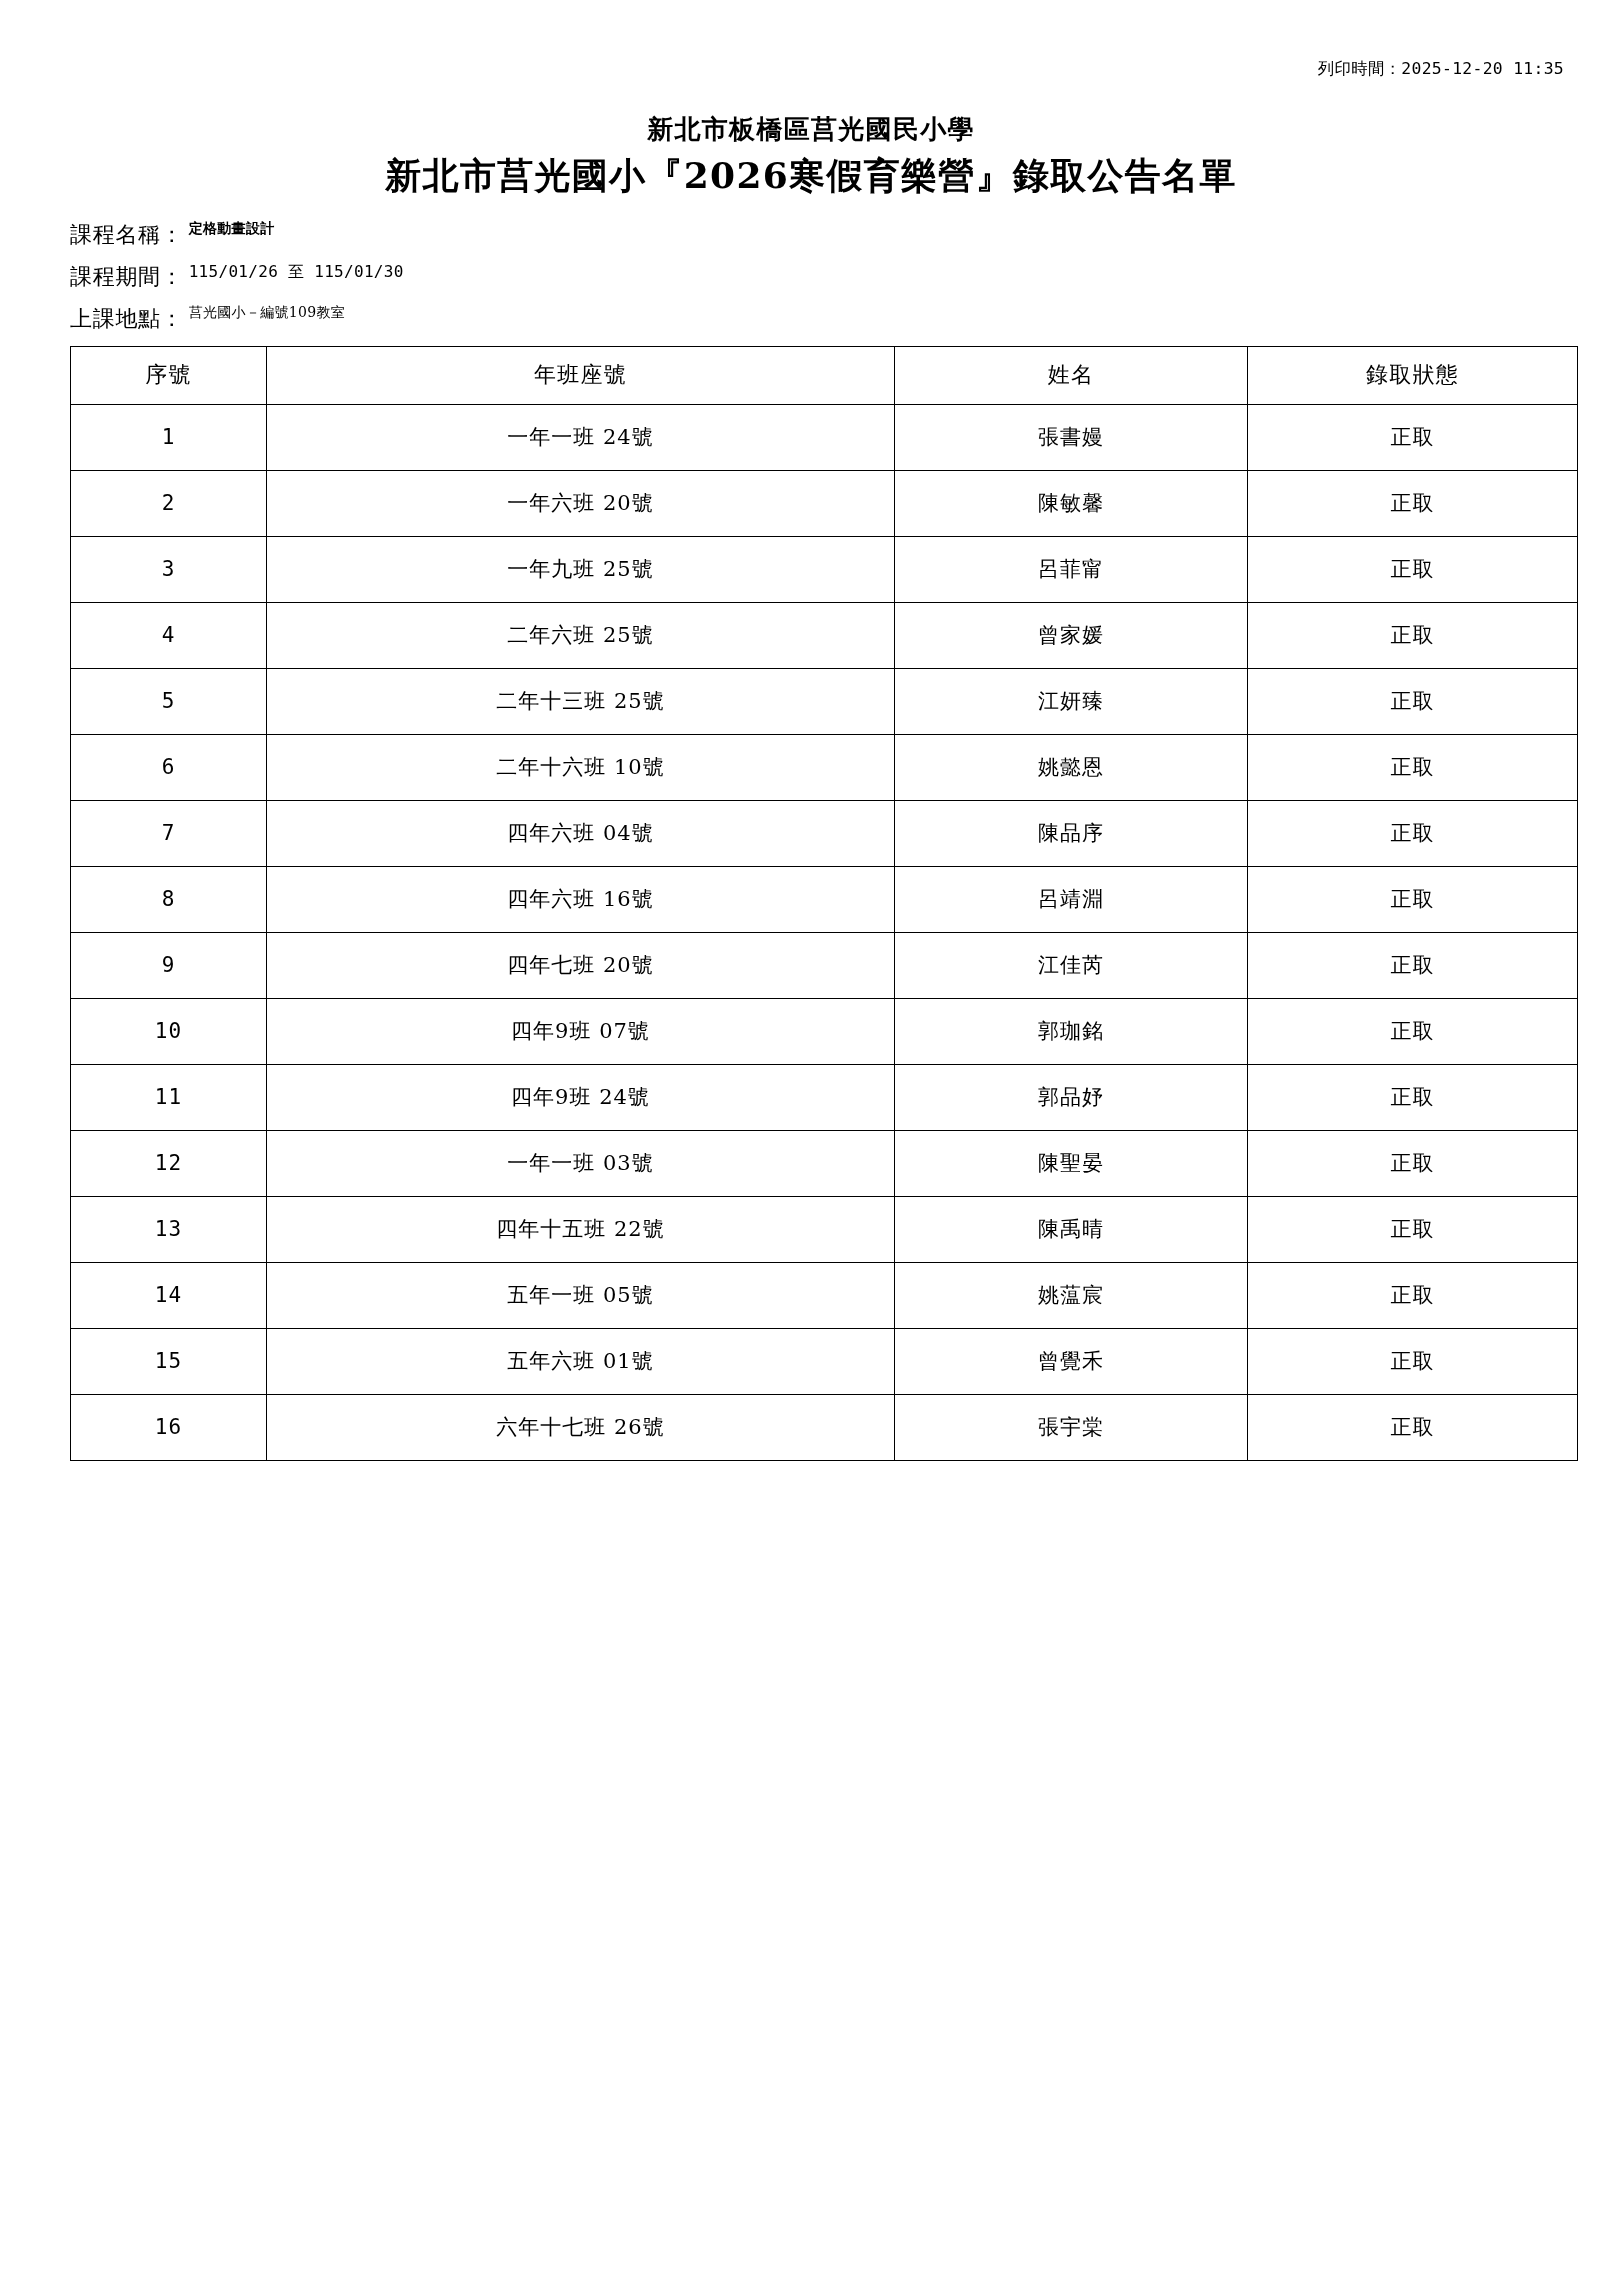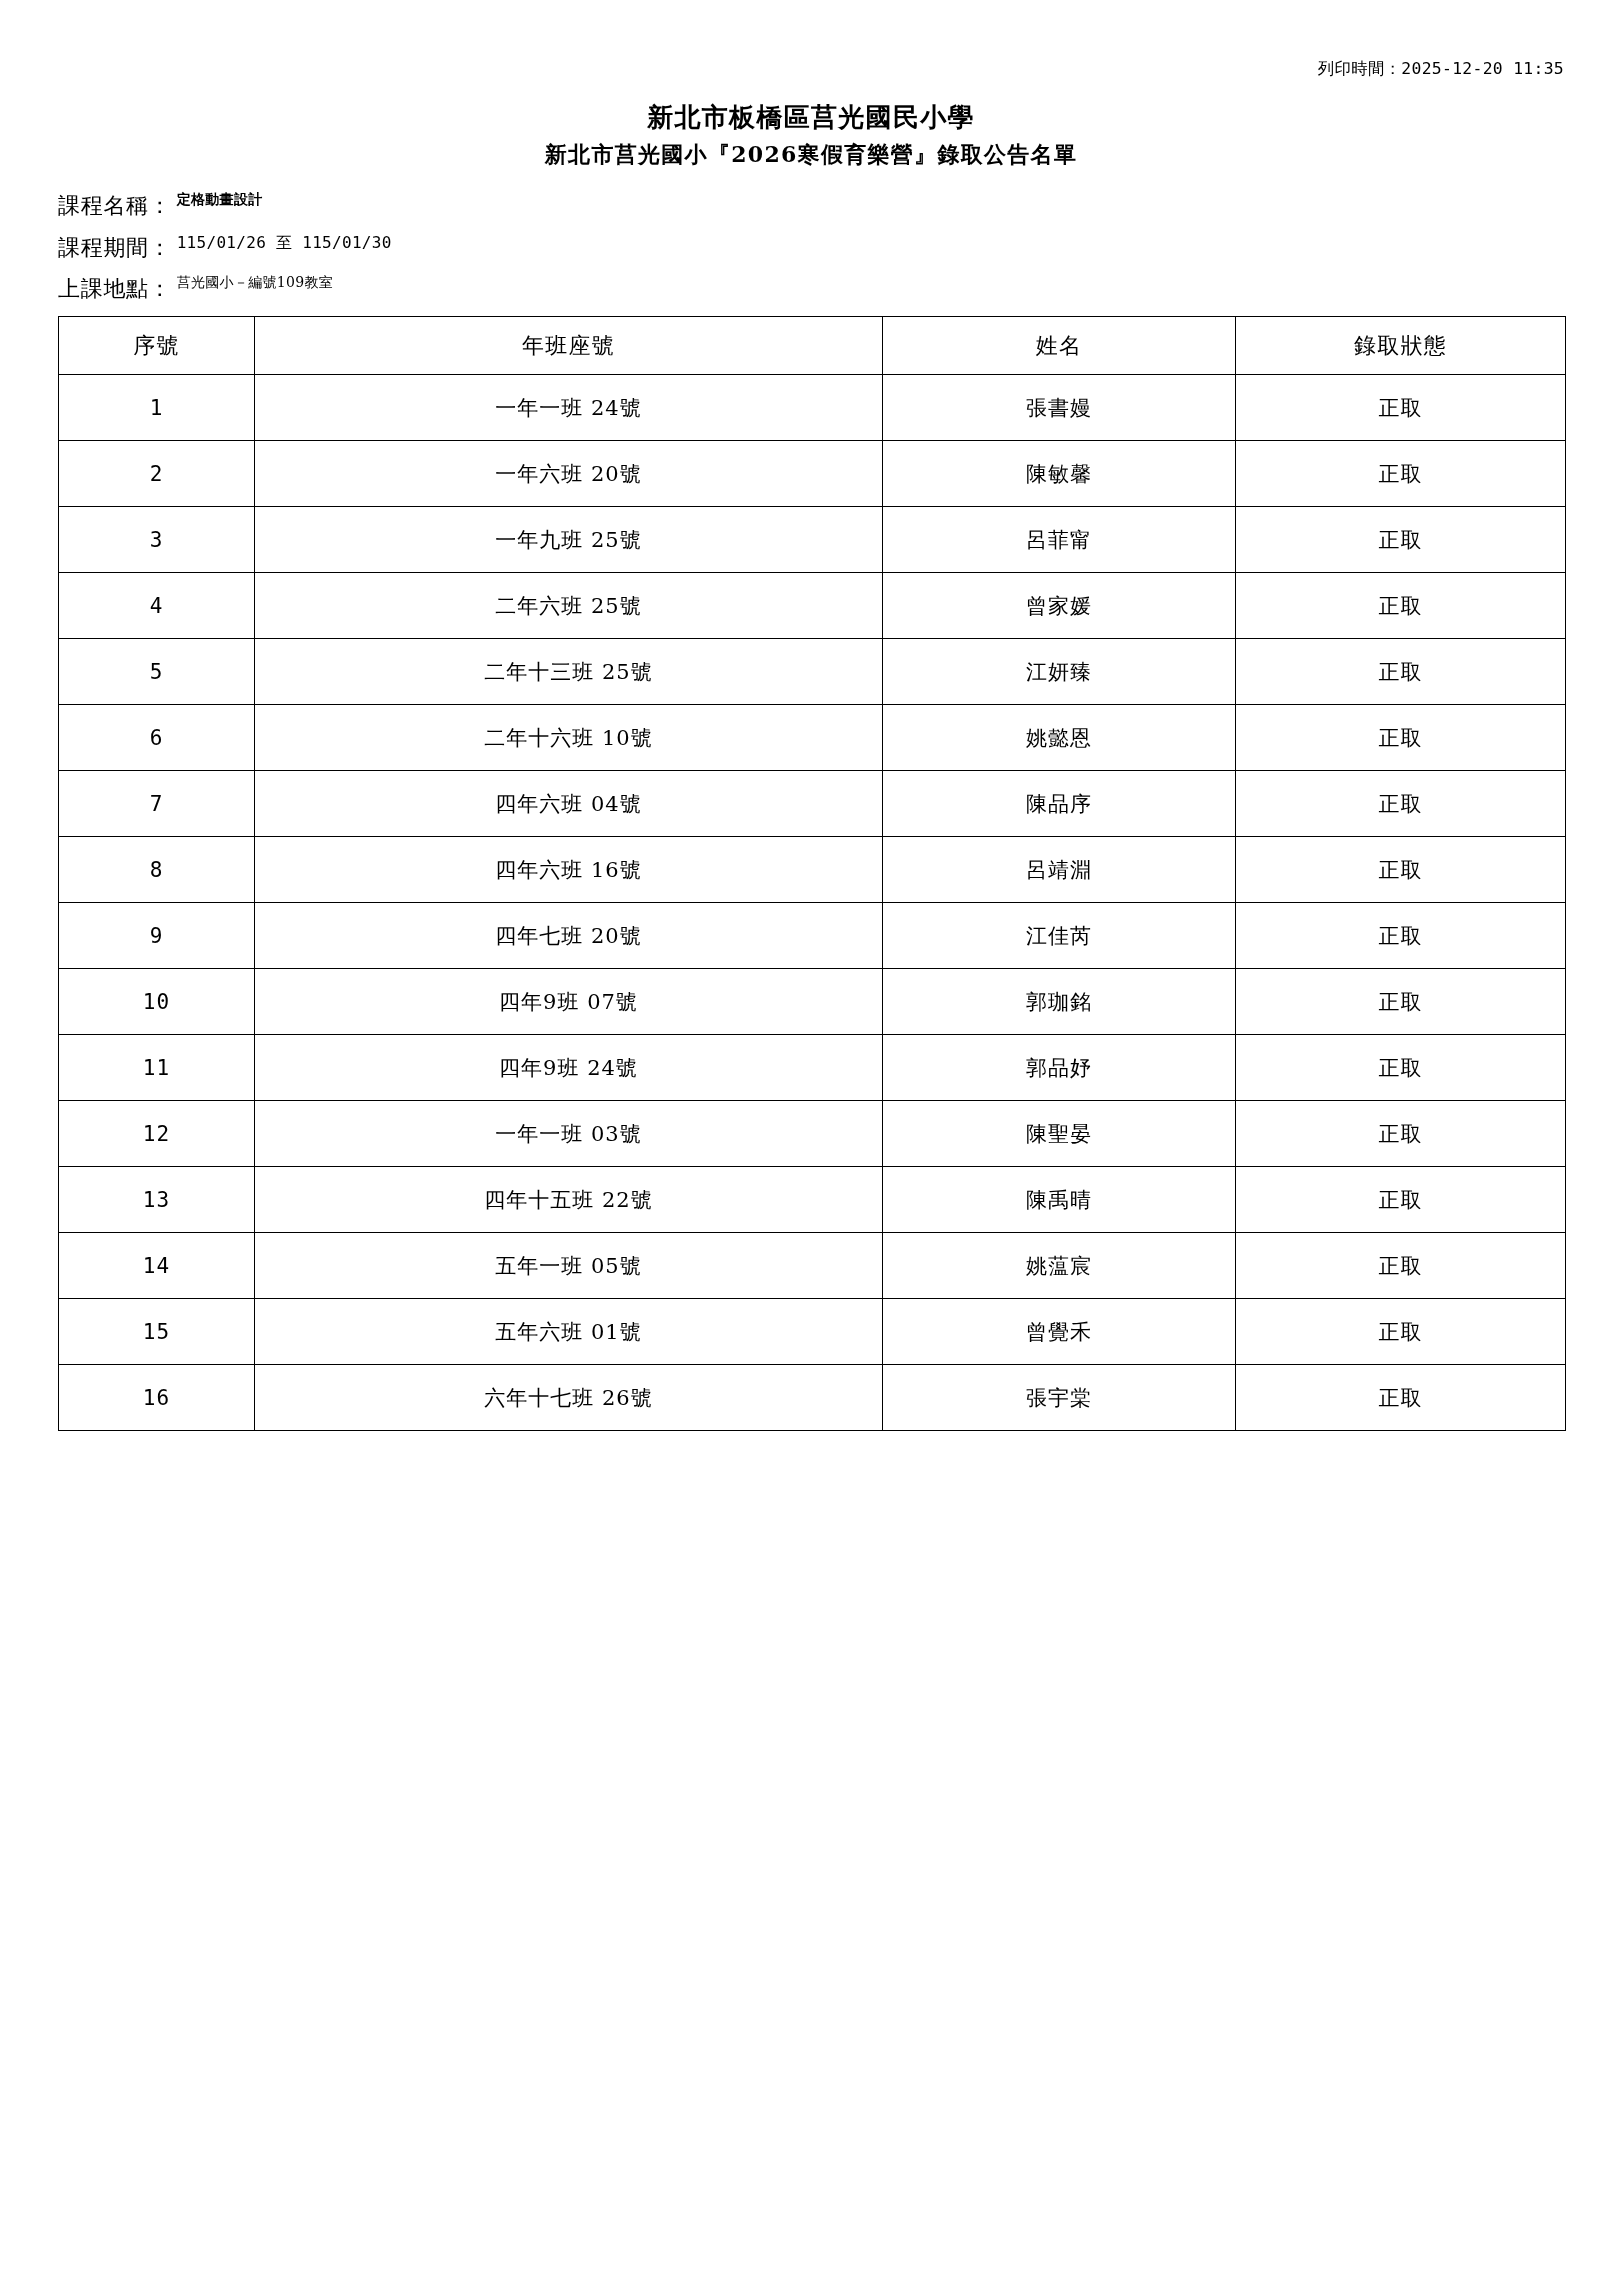--- a/index.html
+++ b/index.html
@@ -12,21 +12,21 @@
     height: 2295px;
     font-family: "DejaVu Serif", serif;
     color: #000000;
     position: relative;
   }
   .page {
     position: relative;
     width: 1622px;
     height: 2295px;
     box-sizing: border-box;
-    padding: 0;
+    padding: 12px;
   }
   .print-time {
     position: absolute;
     top: 58px;
     right: 58px;
     font-family: "DejaVu Sans Mono", monospace;
     font-size: 16.4px;
     letter-spacing: 0.3px;
     white-space: nowrap;
   }
@@ -38,21 +38,21 @@
     font-family: "DejaVu Serif", serif;
     font-weight: bold;
     font-size: 26px;
     letter-spacing: 1.3px;
     line-height: 1.25;
     margin-top: 24px;
   }
   .title-line2 {
     font-family: "DejaVu Serif", serif;
     font-weight: bold;
-    font-size: 22px;
+    font-size: 36px;
     letter-spacing: 1.3px;
     line-height: 1.25;
     margin-top: 7.9px;
   }
   .meta {
     margin: 22px 0 0 58px;
     width: 1507px;
   }
   .meta-row {
     display: flex;

